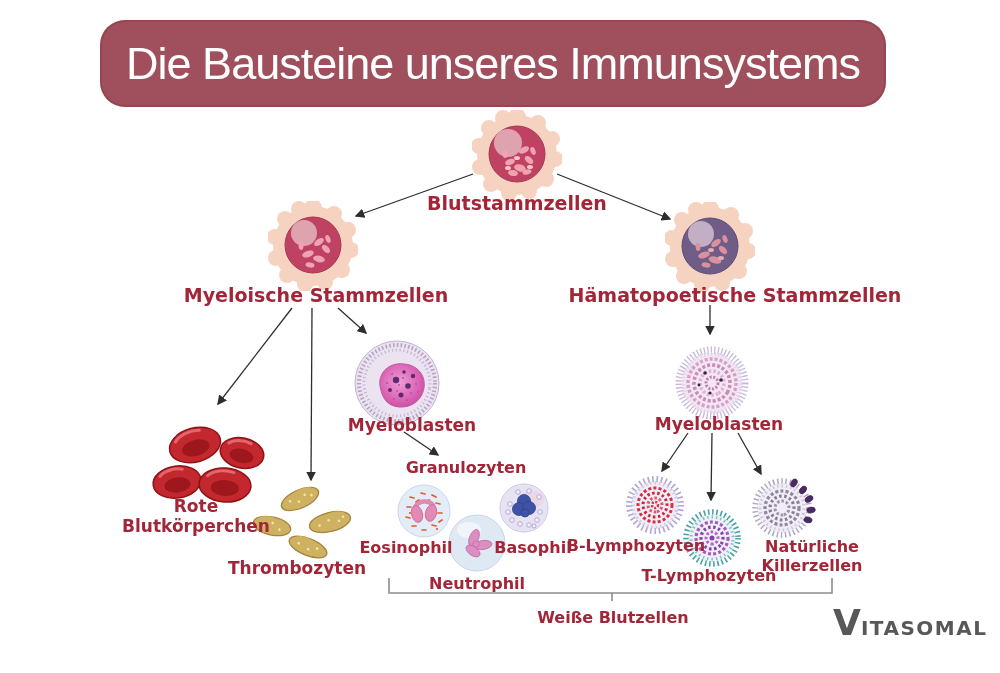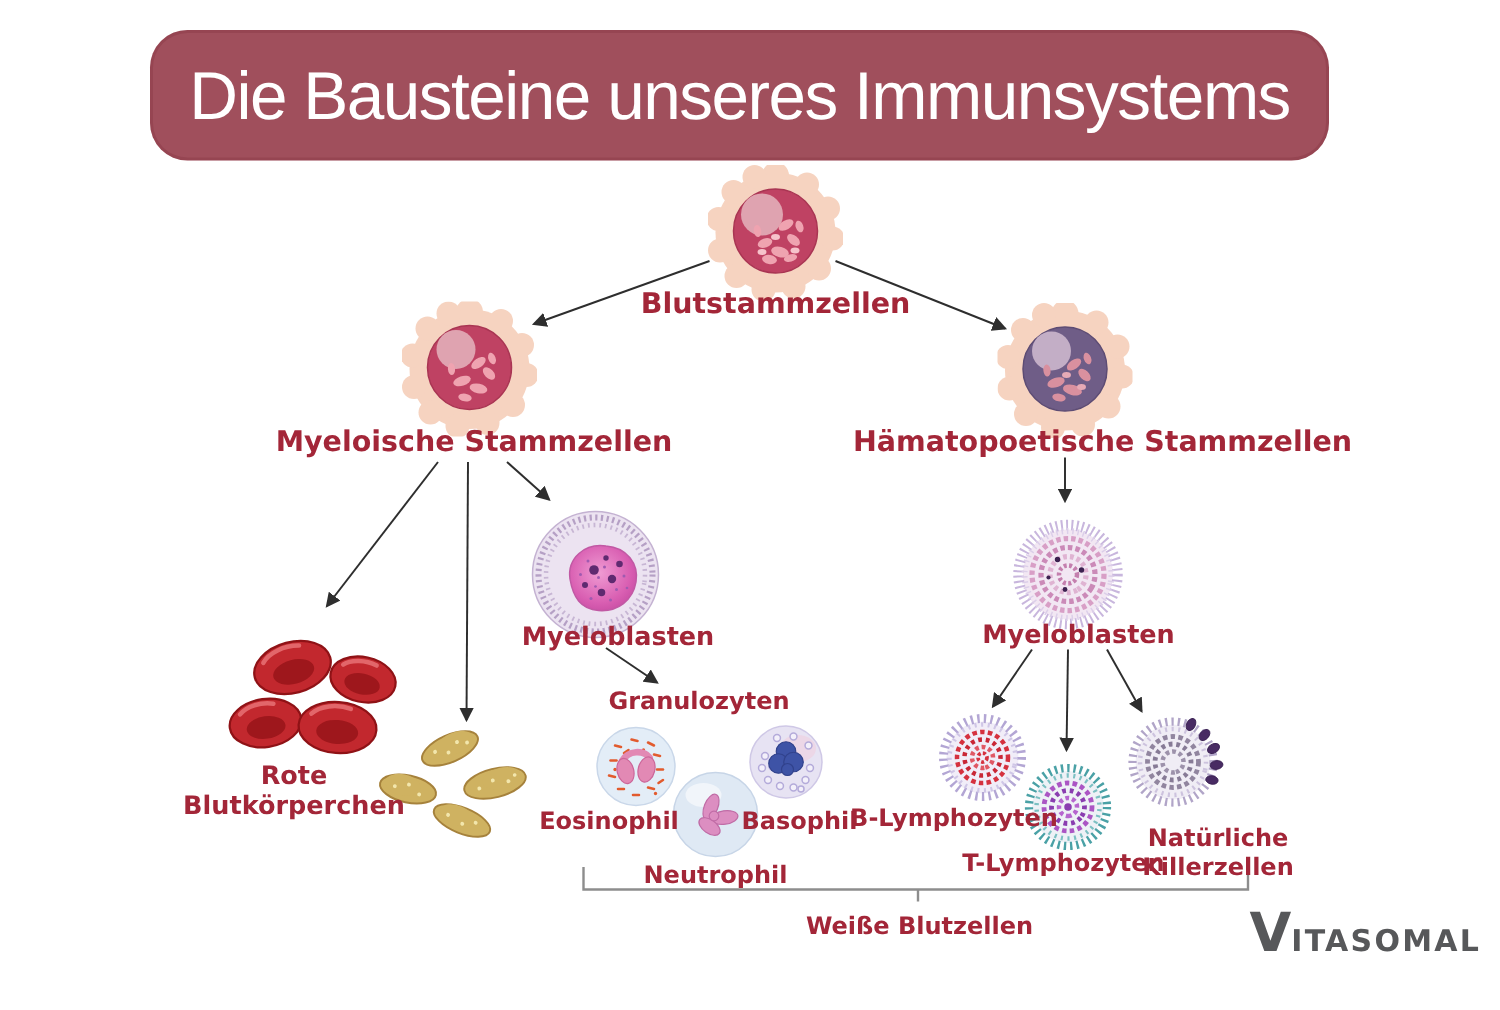--- a/index.html
+++ b/index.html
@@ -5,21 +5,21 @@
   html,body{margin:0;padding:0;background:#ffffff;}
   .canvas{position:relative;width:1000px;height:673px;background:#ffffff;overflow:hidden;
           font-family:"DejaVu Sans","Liberation Sans",sans-serif;}
   .banner{position:absolute;left:100px;top:20px;width:786px;height:87px;background:#a04f5c;
           border-radius:25px;display:flex;align-items:center;justify-content:center;
           box-shadow:inset 0 0 0 2px rgba(120,40,50,.25);}
   .banner-text{color:#ffffff;font-family:"Liberation Sans",sans-serif;font-size:45px;
           font-weight:400;letter-spacing:-1px;white-space:nowrap;}
   .lbl{position:absolute;transform:translate(-50%,-50%);color:#a32638;font-weight:600;
           text-align:center;white-space:nowrap;line-height:1.18;}
-  .lbl.wrap{white-space:normal;margin-top:12px;}
+  .lbl.wrap{white-space:normal;}
   .sz19{font-size:19px;}
   .sz17{font-size:17px;}
   .sz16{font-size:16px;}
   .bracket-label{font-size:16px;font-weight:700;}
   .illus{position:absolute;}
   .overlay{position:absolute;left:0;top:0;pointer-events:none;}
   .logo{position:absolute;left:833px;top:606px;color:#57585a;font-weight:700;
         font-family:"DejaVu Sans","Liberation Sans",sans-serif;display:flex;align-items:baseline;}
   .logo .big{font-size:36px;line-height:34px;letter-spacing:0;}
   .logo .small{font-size:20px;letter-spacing:1.5px;text-align:center;}
@@ -363,20 +363,21 @@
       <ellipse cx="61" cy="25" rx="2.9" ry="4.3" transform="rotate(60 61 25)"></ellipse>
       <ellipse cx="63" cy="36" rx="2.9" ry="4.3" transform="rotate(82 63 36)"></ellipse>
       <ellipse cx="60" cy="46" rx="2.8" ry="4.1" transform="rotate(100 60 46)"></ellipse>
     </g>
   </svg>
 
   <div class="lbl sz19" style="left:517px;top:203px">Blutstammzellen</div>
   <div class="lbl sz19" style="left:316px;top:295px">Myeloische Stammzellen</div>
   <div class="lbl sz19" style="left:735px;top:295px">Hämatopoetische Stammzellen</div>
   <div class="lbl sz17 wrap" style="left:196px;top:516px;width:152px">Rote Blutkörperchen</div>
+  <div class="lbl sz17" style="left:297px;top:568px">Thrombozyten</div>
   <div class="lbl sz17" style="left:412px;top:425px">Myeloblasten</div>
   <div class="lbl sz16" style="left:466px;top:468px">Granulozyten</div>
   <div class="lbl sz16" style="left:406px;top:548px">Eosinophil</div>
   <div class="lbl sz16" style="left:477px;top:584px">Neutrophil</div>
   <div class="lbl sz16" style="left:533px;top:548px">Basophil</div>
   <div class="lbl sz17" style="left:719px;top:424px">Myeloblasten</div>
   <div class="lbl sz16" style="left:636px;top:546px">B-Lymphozyten</div>
   <div class="lbl sz16" style="left:709px;top:576px">T-Lymphozyten</div>
   <div class="lbl sz16 wrap" style="left:812px;top:557px;width:122px">Natürliche Killerzellen</div>
   <div class="lbl bracket-label" style="left:613px;top:618px">Weiße Blutzellen</div>

